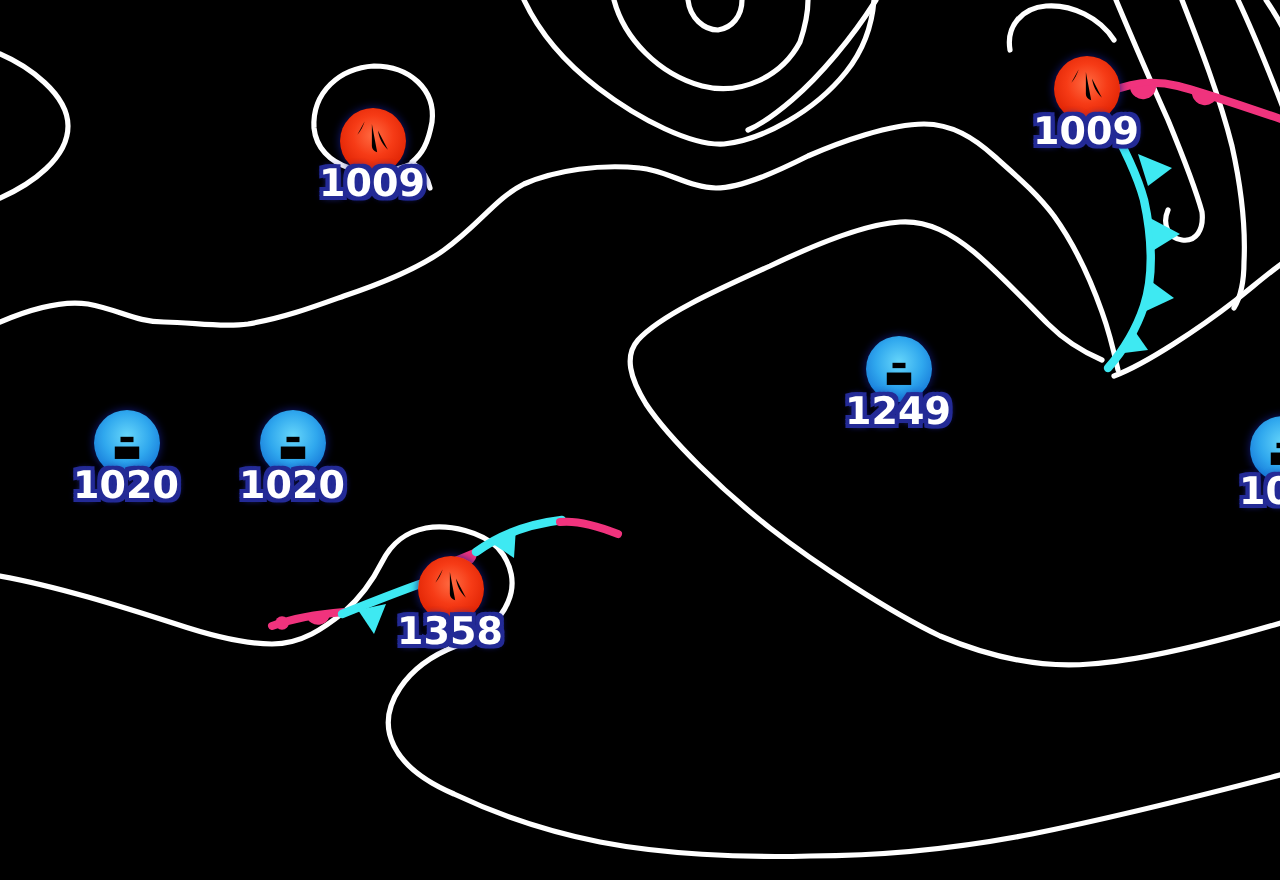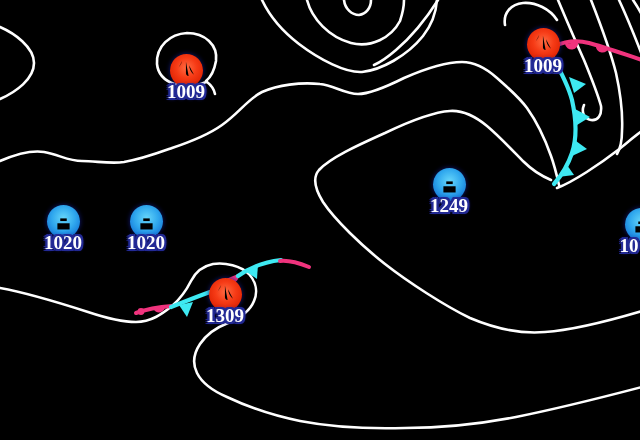--- a/index.html
+++ b/index.html
@@ -21,21 +21,20 @@
   .low-c{background:radial-gradient(circle at 50% 42%, #ff6b42 0%, #f63b16 40%, #e02404 75%, #c61c02 100%);}
   .high-c{background:radial-gradient(circle at 50% 40%, #66d6fa 0%, #30a8ee 45%, #1577d8 80%, #0d5ec4 100%);}
   .glyph{position:absolute;left:6px;top:5px;width:21px;height:21px;}
   .plabel{
     position:absolute;left:50%;top:27px;width:84px;margin-left:-42px;
     text-align:center;color:#fff;font-size:19px;font-weight:bold;line-height:22px;
     text-shadow:
       -2px -2px 0 #232a96, 2px -2px 0 #232a96, -2px 2px 0 #232a96, 2px 2px 0 #232a96,
       0 -2px 0 #232a96, 0 2px 0 #232a96, -2px 0 0 #232a96, 2px 0 0 #232a96,
       0 0 4px #232a96, 0 0 4px #232a96;
-    font-family: Liberation Serif, serif;
   }
   .plabel.clip-left{left:-5px;margin-left:0;text-align:left;}
 </style>
 </head>
 <body>
 
 <div id="stage">
 
   <svg class="mapcanvas" width="640" height="440" viewBox="0 0 640 440">
 
@@ -118,21 +117,21 @@
     </div>
     <div class="plabel">1009</div>
   </div>
 
   <div class="marker" style="left:208.5px;top:277.5px">
     <div class="pcircle low-c">
       <svg class="glyph" viewBox="0 0 22 22">
           <use href="#g-low"></use>
         </svg>
     </div>
-    <div class="plabel">1309</div>
+    <div class="plabel">1358</div>
   </div>
 
   <div class="marker" style="left:46.5px;top:204.5px">
     <div class="pcircle high-c">
       <svg class="glyph" viewBox="0 0 22 22">
           <use href="#g-high"></use>
         </svg>
     </div>
     <div class="plabel">1020</div>
   </div>

